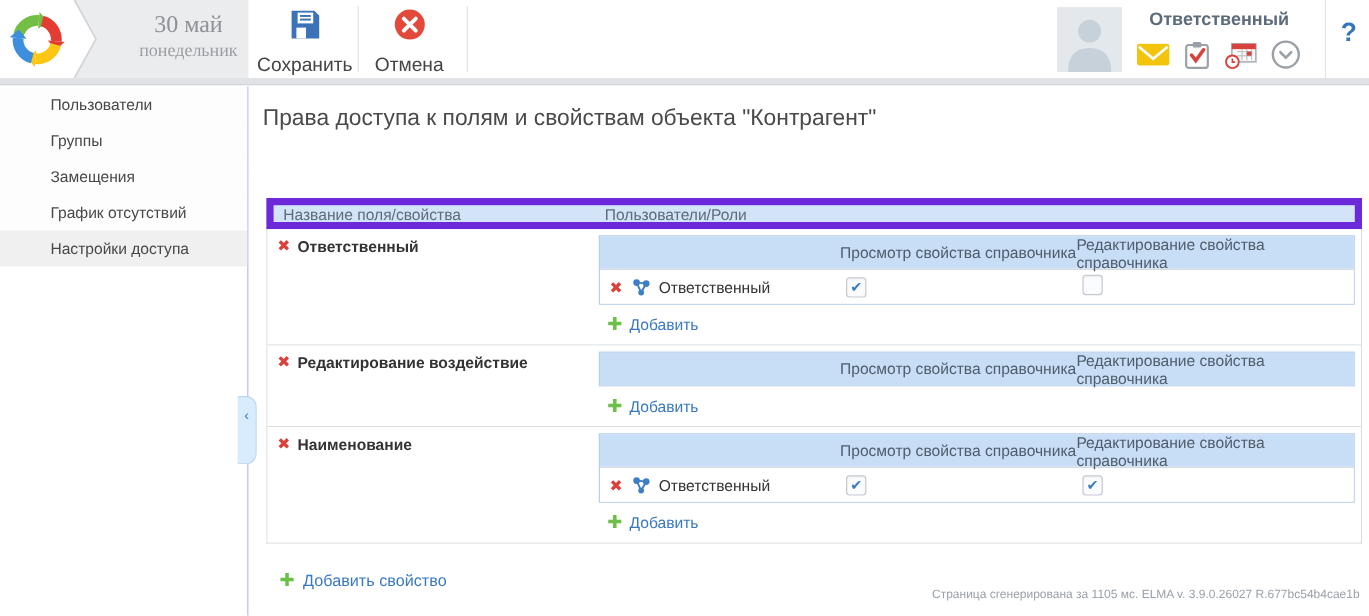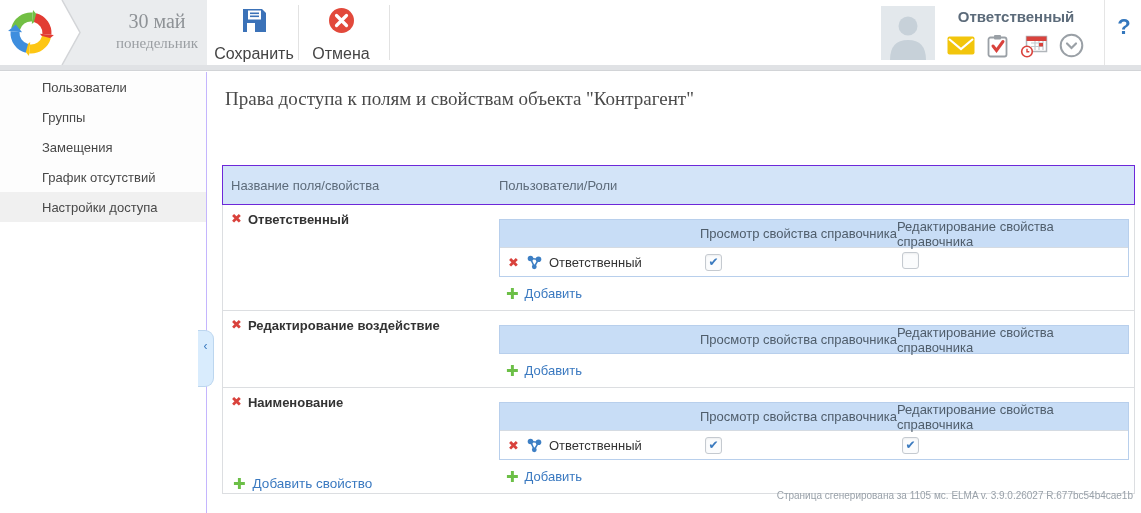--- a/index.html
+++ b/index.html
@@ -36,32 +36,32 @@
   .bg-users { background:#fdf3d6; }
   .bg-blue { background:#dfeafa; border-top:1px solid #ecf3fc; }
   .sb-icon { width:22px; height:22px; position:relative; display:inline-flex;
     align-items:center; justify-content:center; flex:0 0 22px; }
   .gear-glyph { position:absolute; right:-3px; bottom:-4px; font-size:12px; color:#5a6167; line-height:1; }
   .collapse-tab { position:absolute; left:198px; top:330px; width:16px; height:57px;
     background:#d9ecfd; border:1px solid #bcd6ef; border-left:none; border-radius:0 9px 9px 0;
     color:#3a7abf; font-size:12px; text-align:center; padding-top:8px; cursor:pointer; z-index:5; }
   
   .main { position:absolute; left:208px; top:72px; width:933px; height:441px; background:#fff; }
-  .page-title { position:absolute; left:17px; top:16px; font-size:19px; color:#4a4a4a;font-family:Liberation Serif, serif; }
+  .page-title { position:absolute; left:11px; top:16px; font-size:19px; color:#4a4a4a; }
   .perm-table { position:absolute; left:14px; top:93px; width:913px; }
-  .thead { display:flex; align-items:center; height:40px; background:#d3e4f8;
-    border:1px solid #6d28d9; font-size:13px; color:#5d6b7a; }
+  .thead { display:flex; align-items:center; height:26px; background:#d3e4f8;
+    border:6px solid #6d28d9; font-size:13px; color:#5d6b7a; }
   .thead .c1 { width:276px; padding-left:8px; }
   .thead .c2 { flex:1; }
   .tbody { border:1px solid #dcdee1; border-top:none; }
   .trow { display:flex; border-bottom:1px solid #dcdee1; background:#fff; }
   .trow:last-child { border-bottom:none; }
   .row-left { width:276px; padding:7px 0 0 8px; display:flex; align-items:flex-start; gap:6px; }
   .pname { font-size:13px; font-weight:bold; color:#333; }
-  .row-right { flex:1; padding:14px 5px 9px 0; }
+  .row-right { flex:1; padding:5px 5px 9px 0; }
   .nested { border:1px solid #b8cfec; }
   .nhead { display:flex; align-items:center; height:27px; background:#c8ddf6;
     font-size:13px; color:#4f5d6b; }
   .ncol-name { width:200px; padding-left:8px; }
   .ncol-view { width:197px; }
   .ncol-edit { flex:1; }
   .nrow { display:flex; align-items:center; height:29px; background:#fff;
     border-top:1px solid #d5dbe2; font-size:13px; color:#333; }
   .nrow .ncol-name { display:flex; align-items:center; gap:7px; }
   .xdel { color:#d9423c; font-size:13px; font-weight:bold; cursor:pointer; line-height:1; }

